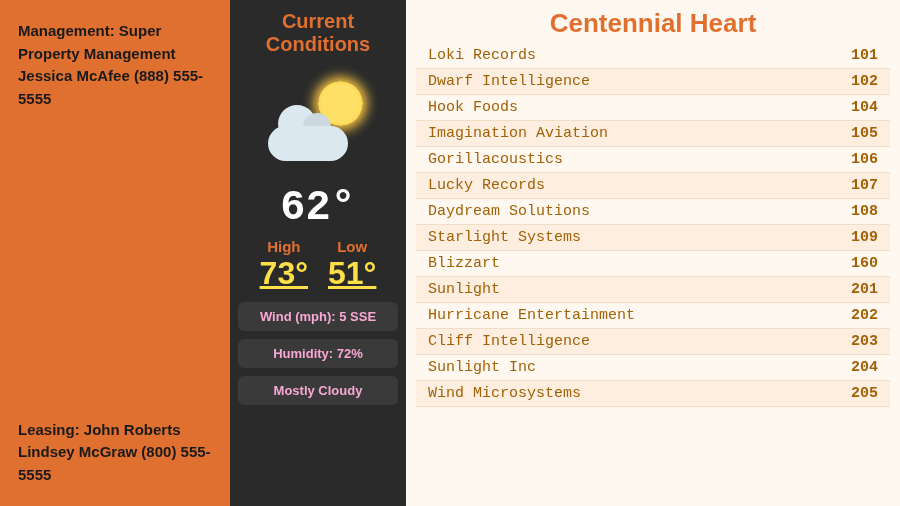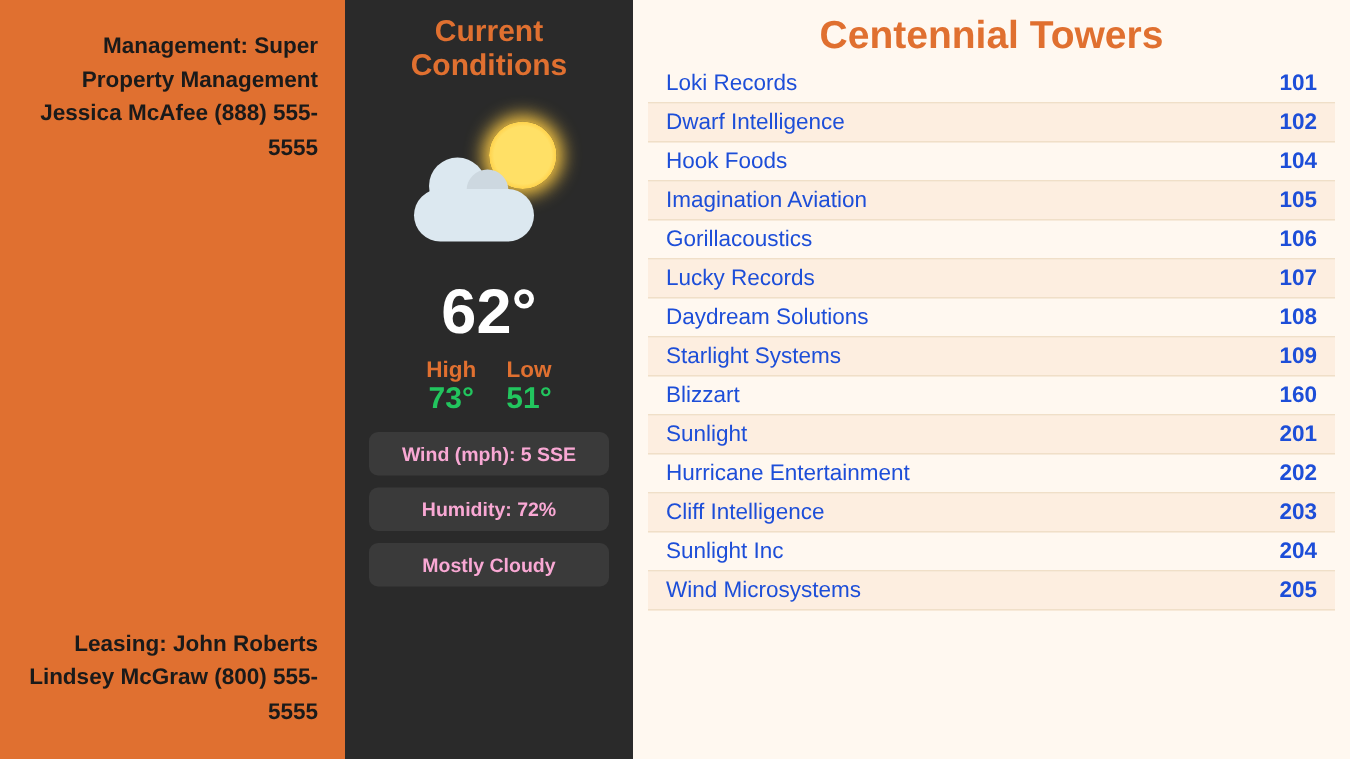--- a/index.html
+++ b/index.html
@@ -14,32 +14,31 @@
 
     
     #left-panel {
       width: 230px;
       background-color: #e07030;
       padding: 20px 18px;
       display: flex;
       flex-direction: column;
       justify-content: space-between;
       flex-shrink: 0;
-      text-align: right;
     }
     .contact-block {
       color: #1a1a1a;
       font-size: 15px;
       line-height: 1.5;
       font-weight: bold;
     }
 
     
     #middle-panel {
-      width: 192px;
+      width: 176px;
       background-color: #2a2a2a;
       display: flex;
       flex-direction: column;
       align-items: center;
       padding: 10px 10px;
       flex-shrink: 0;
     }
     #middle-panel .section-title {
       color: #e07030;
       font-size: 20px;
@@ -96,39 +95,41 @@
       position: absolute;
       bottom: 20px;
       left: 35px;
     }
     .temp-display {
       color: white;
       font-size: 42px;
       font-weight: bold;
       margin: 8px 0 6px 0;
       text-align: center;
+      font-family: Liberation Mono, monospace;
     }
     .high-low {
       display: flex;
       flex-direction: row;
       gap: 20px;
       margin-bottom: 10px;
     }
     .hl-block {
       text-align: center;
     }
     .hl-label {
       color: #e07030;
       font-size: 15px;
       font-weight: bold;
     }
     .hl-value {
-      color: #22c55e;
-      font-size: 20px;
-      font-weight: bold;
+      color: #fde047;
+      font-size: 32px;
+      font-weight: bold;
+      text-decoration: underline;
     }
     .weather-info-box {
       background: #3a3a3a;
       border-radius: 6px;
       color: #f9a8d4;
       font-size: 13px;
       font-weight: bold;
       text-align: center;
       padding: 7px 10px;
       width: 160px;
@@ -158,21 +159,22 @@
     }
     .tenant-table tr:nth-child(odd) {
       background-color: #fff8f0;
     }
     .tenant-table tr:nth-child(even) {
       background-color: #fdeee0;
     }
     .tenant-table td {
       padding: 4px 12px;
       font-size: 15px;
-      color: #1d4ed8;
+      color: #a16207;
+      font-family: Liberation Mono, monospace;
     }
     .tenant-table td.suite {
       text-align: right;
       font-weight: bold;
       width: 60px;
     }
   </style>
 </head>
 <body>
 
@@ -211,21 +213,21 @@
       <div class="hl-value">51°</div>
     </div>
   </div>
 
   <div class="weather-info-box">Wind (mph): 5 SSE</div>
   <div class="weather-info-box">Humidity: 72%</div>
   <div class="weather-info-box">Mostly Cloudy</div>
 </div>
 
 <div id="right-panel">
-  <div class="building-title">Centennial Towers</div>
+  <div class="building-title">Centennial Heart</div>
   <table class="tenant-table">
     <tbody id="tenant-tbody">
     <tr>
           <td>Loki Records</td>
           <td class="suite">101</td>
         </tr>
         <tr>
           <td>Dwarf Intelligence</td>
           <td class="suite">102</td>
         </tr>

